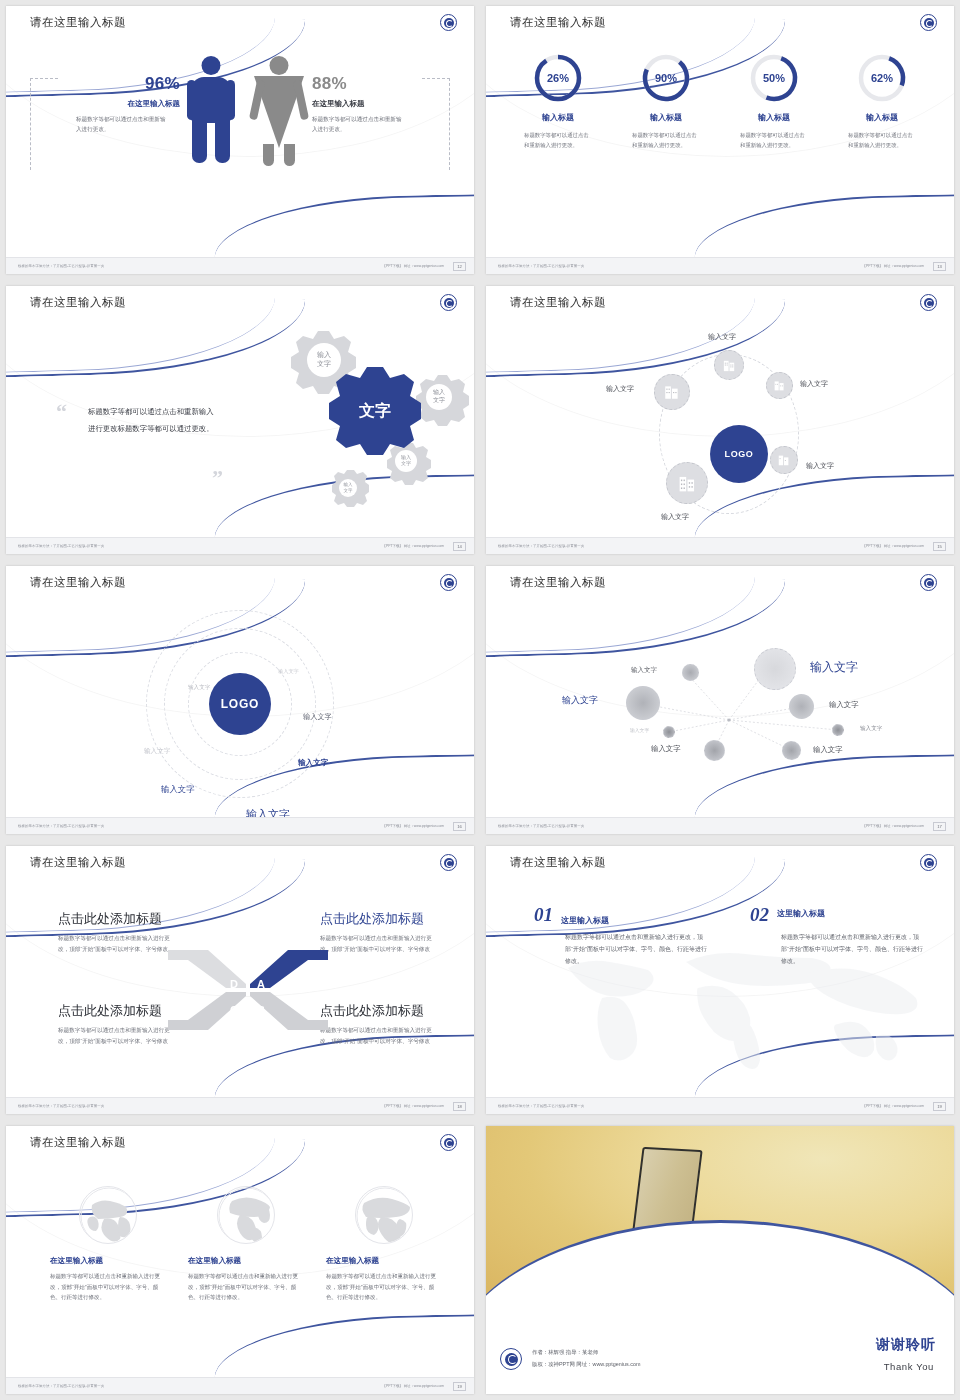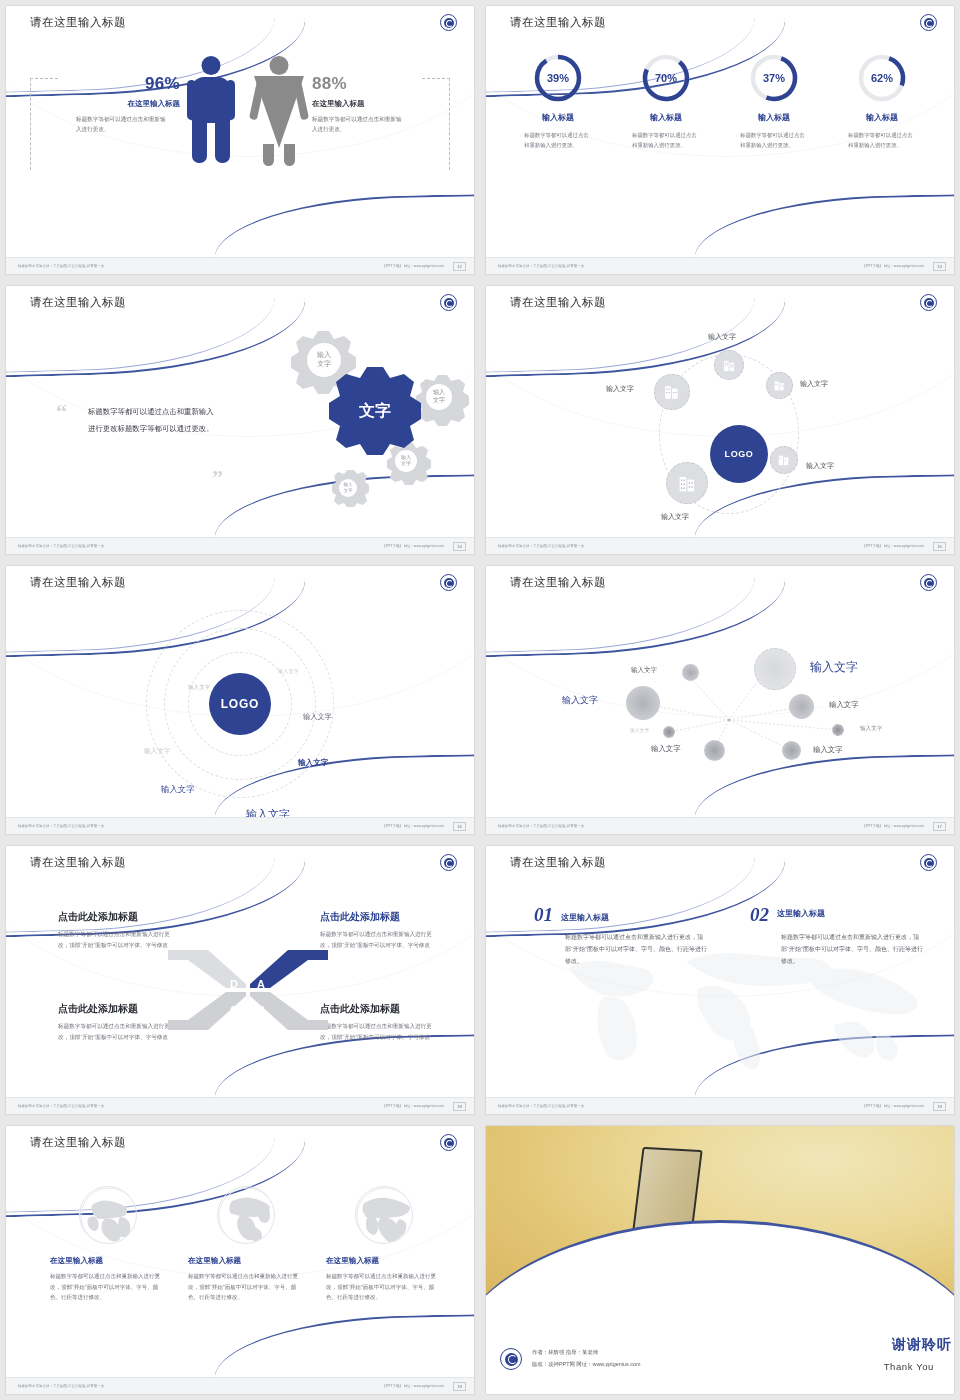--- a/index.html
+++ b/index.html
@@ -149,21 +149,21 @@
   .ring { position: absolute; border: 1px dashed #dcdee4; border-radius: 50%; }
   .ring-logo { position: absolute; width: 62px; height: 62px; border-radius: 50%; background: #2e4391;
                display: flex; align-items: center; justify-content: center; color: #fff; font-size: 12px; font-weight: bold; letter-spacing: .8px; }
   .ring-lbl { position: absolute; white-space: nowrap; }
 
   
   .net-node { position: absolute; border-radius: 50%; border: 1px dashed #c9cbd2; }
   .net-lbl { position: absolute; white-space: nowrap; }
 
   
-  .blk-title { font-size: 10px; font-weight: bold; color: #2a2d34; }
+  .blk-title { font-size: 13px; font-weight: normal; color: #2a2d34; }
   .blk-title.accent { color: #2e4391; }
   .blk-desc { font-size: 5.6px; color: #6c6f78; line-height: 1.95; margin-top: 5px; }
 
   
   .num-big { font-size: 19px; font-weight: bold; font-style: italic; color: #2e4391; font-family: "Liberation Serif", serif; }
   .s8-title { font-size: 8px; font-weight: bold; color: #2e4391; }
   .s8-desc { font-size: 6px; color: #64676f; line-height: 2.0; margin-top: 5px; }
 
   
   .globe { width: 58px; height: 58px; border-radius: 50%; border: 1px solid #e4e5ea; position: relative; overflow: hidden; margin: 0 auto; }
@@ -180,21 +180,21 @@
                    background: linear-gradient(105deg,#d9cfae 0%, #cdbf92 45%, #bfae7e 100%);
                    border: 2.5px solid #30302e; border-radius: 3px; transform: rotate(7deg) skewY(-4deg); }
   .laptop-base { position: absolute; left: 96px; top: 150px; width: 110px; height: 16px;
                  background: linear-gradient(180deg,#c9a86c,#8d6f3f); transform: rotate(5deg) skewX(-22deg); border-radius: 2px; }
   .ty-seal { position: absolute; left: 14px; bottom: 24px; width: 22px; height: 22px; border-radius: 50%; border: 1.4px solid #2e4391;
              display: flex; align-items: center; justify-content: center; background: #fff; }
   .ty-seal i { width: 13px; height: 13px; border-radius: 50%; background: #2e4391; position: relative; display: block; }
   .ty-seal i::after { content: ""; position: absolute; left: 3px; top: 2.5px; width: 7px; height: 7px; border-radius: 50%;
                       border: 1.4px solid #fff; border-right-color: transparent; }
   .ty-credit { position: absolute; left: 46px; bottom: 23px; font-size: 5.4px; color: #5c5f67; line-height: 2.2; }
-  .ty-cn { position: absolute; right: 2px; bottom: 40px; font-size: 14px; font-weight: bold; color: #2e4391; letter-spacing: 1px; }
+  .ty-cn { position: absolute; right: 18px; bottom: 40px; font-size: 14px; font-weight: bold; color: #2e4391; letter-spacing: 1px; }
   .ty-en { position: absolute; right: 20px; bottom: 22px; font-size: 9.5px; color: #3a3d45; letter-spacing: .6px; }
 </style>
 </head>
 <body>
 
 <div class="grid">
 
   <div class="slide">
     <div class="page">
       <div class="hdr-band"></div>
@@ -271,43 +271,43 @@
       <div class="swoosh-br"></div>
 
       <div class="body-area">
         <div class="donuts">
           <div class="donut-col">
             <div class="donut">
               <svg width="52" height="52" viewBox="0 0 52 52">
                 <circle cx="26" cy="26" r="21" fill="none" stroke="#e7e8ec" stroke-width="4.5"></circle>
                 <circle cx="26" cy="26" r="21" fill="none" stroke="#2e4391" stroke-width="4.5" stroke-dasharray="118.8 13.2" transform="rotate(-90 26 26)"></circle>
               </svg>
-              <div class="donut-val">39%</div>
+              <div class="donut-val">26%</div>
             </div>
             <div class="donut-title">输入标题</div>
             <div class="donut-desc">标题数字等都可以通过点击和重新输入进行更改。</div>
           </div>
           <div class="donut-col">
             <div class="donut">
               <svg width="52" height="52" viewBox="0 0 52 52">
                 <circle cx="26" cy="26" r="21" fill="none" stroke="#e7e8ec" stroke-width="4.5"></circle>
                 <circle cx="26" cy="26" r="21" fill="none" stroke="#2e4391" stroke-width="4.5" stroke-dasharray="92.4 39.6" transform="rotate(-50 26 26)"></circle>
               </svg>
-              <div class="donut-val">70%</div>
+              <div class="donut-val">90%</div>
             </div>
             <div class="donut-title">输入标题</div>
             <div class="donut-desc">标题数字等都可以通过点击和重新输入进行更改。</div>
           </div>
           <div class="donut-col">
             <div class="donut">
               <svg width="52" height="52" viewBox="0 0 52 52">
                 <circle cx="26" cy="26" r="21" fill="none" stroke="#e7e8ec" stroke-width="4.5"></circle>
                 <circle cx="26" cy="26" r="21" fill="none" stroke="#2e4391" stroke-width="4.5" stroke-dasharray="66 66" transform="rotate(-70 26 26)"></circle>
               </svg>
-              <div class="donut-val">37%</div>
+              <div class="donut-val">50%</div>
             </div>
             <div class="donut-title">输入标题</div>
             <div class="donut-desc">标题数字等都可以通过点击和重新输入进行更改。</div>
           </div>
           <div class="donut-col">
             <div class="donut">
               <svg width="52" height="52" viewBox="0 0 52 52">
                 <circle cx="26" cy="26" r="21" fill="none" stroke="#e7e8ec" stroke-width="4.5"></circle>
                 <circle cx="26" cy="26" r="21" fill="none" stroke="#2e4391" stroke-width="4.5" stroke-dasharray="33 99" transform="rotate(-70 26 26)"></circle>
               </svg>
@@ -648,21 +648,21 @@
             <path d="M148 22 q26-12 60-8 t66 4 q22 4 18 14 t-30 12 q-34 4-62 0 t-52-22z"></path>
             <path d="M160 48 q20-6 34 4 t18 26 q2 18-10 22 t-26-8 q-14-16-16-30 t0-14z"></path>
             <path d="M196 74 q14 4 20 18 t6 28 q-2 12-12 8 t-14-24 t0-30z"></path>
             <path d="M274 32 q34-8 62 2 t42 24 q6 14-14 16 t-52-8 q-28-10-38-22 t0-12z"></path>
             <path d="M300 84 q18-6 28 4 t8 22 q-4 10-16 6 t-20-18 t0-14z"></path>
             <path d="M338 96 q12-4 18 4 t2 16 q-6 8-14 2 t-6-22z"></path>
           </g>
         </svg>
 
         <div style="position:absolute;left:48px;top:22px;width:160px;">
-          <div style="display:flex;align-items:center;gap:8px;">
+          <div style="display:flex;align-items:flex-end;gap:8px;">
             <span class="num-big">01</span>
             <div style="padding-top:4px;">
               <div class="s8-title">这里输入标题</div>
             </div>
           </div>
           <div class="s8-desc" style="margin-left:31px;width:142px;">标题数字等都可以通过点击和重新输入进行更改，顶部“开始”面板中可以对字体、字号、颜色、行距等进行修改。</div>
         </div>
 
         <div style="position:absolute;left:264px;top:22px;width:160px;">
           <div style="display:flex;align-items:flex-start;gap:8px;">

